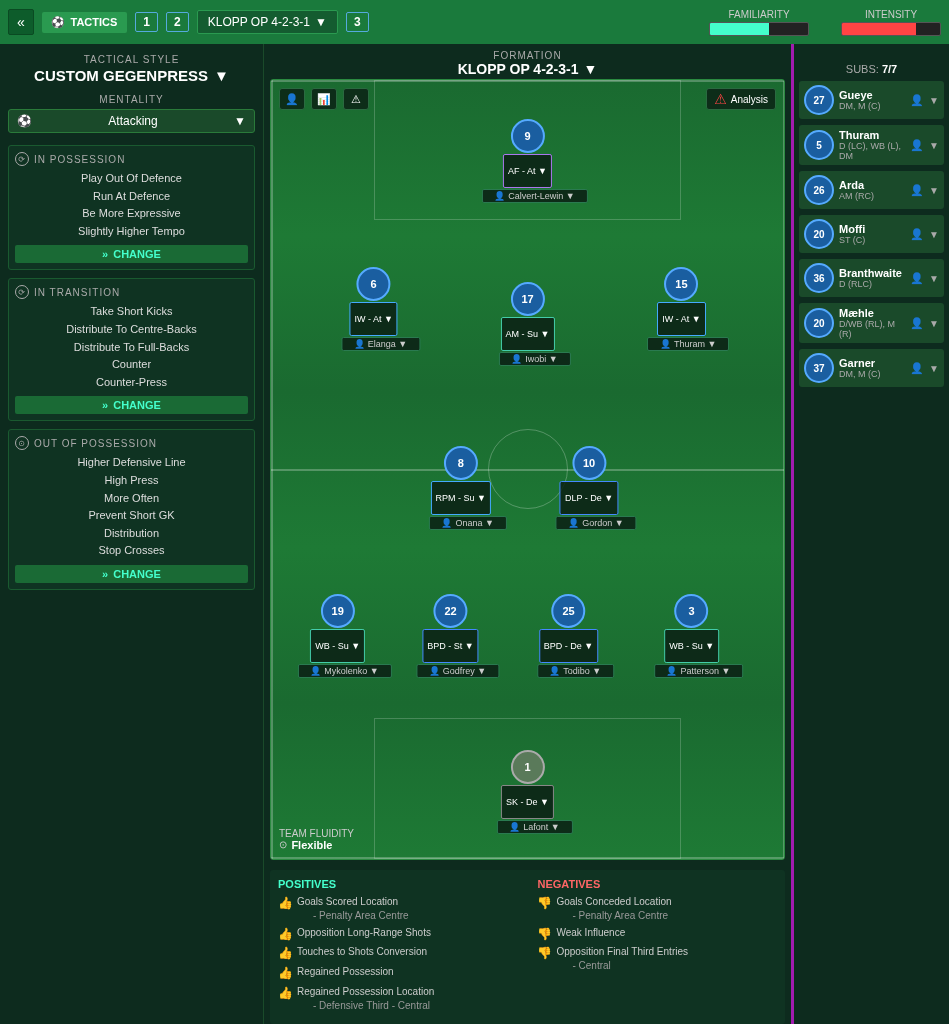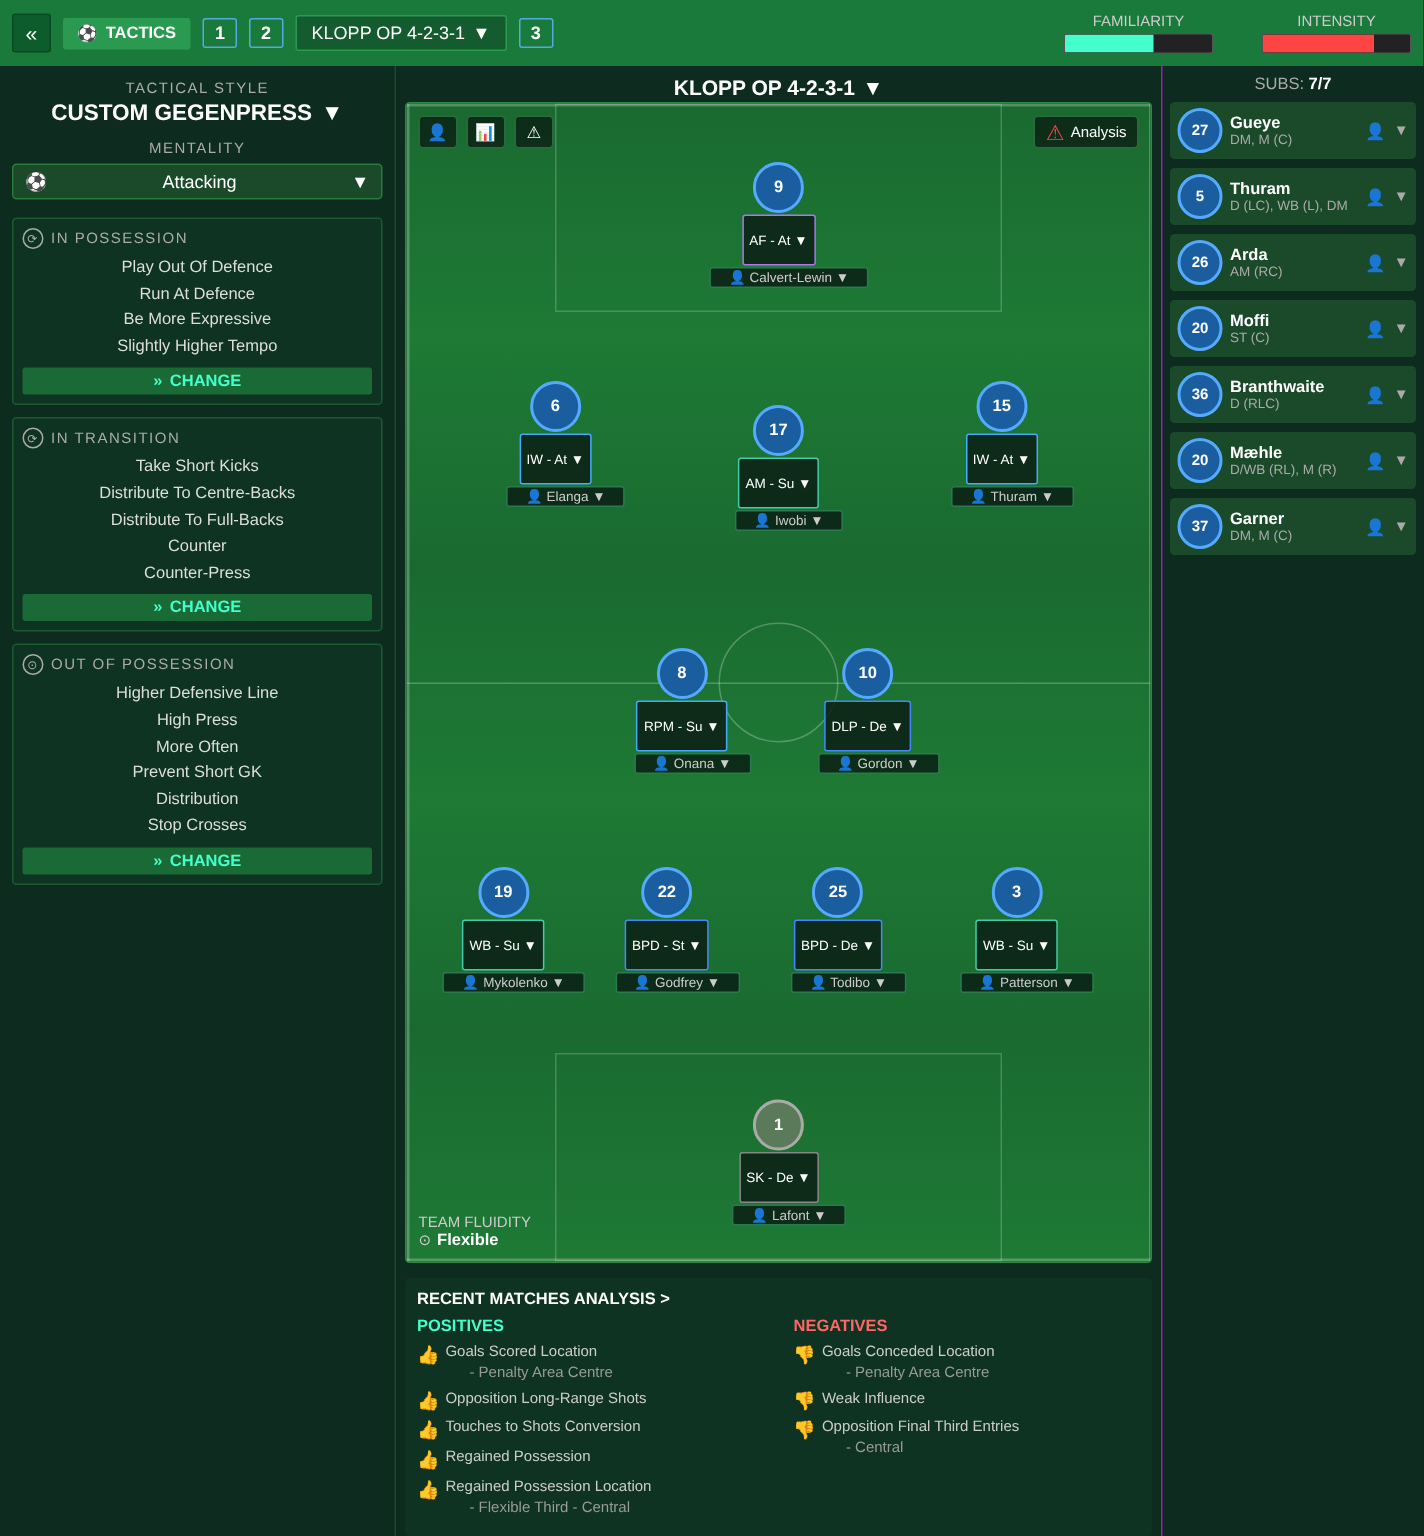--- a/index.html
+++ b/index.html
@@ -386,24 +386,24 @@
       align-items: flex-start;
       gap: 4px;
       line-height: 1.4;
     }
     .rm-icon-pos { color: #4fc; font-size: 12px; }
     .rm-icon-neg { color: #f66; font-size: 12px; }
     .rm-sub { color: #999; font-size: 10px; padding-left: 16px; }
 
     
     .right-panel {
-      width: 175px;
+      width: 158px;
       background: #0d2b1e;
-      border-left: 1px solid #a21caf;
-      padding: 6px 5px;
+      border-left: 3px solid #a21caf;
+      padding: 19px 5px;
       flex-shrink: 0;
       overflow-y: auto;
     }
     .subs-title {
       text-align: center;
       font-size: 11px;
       color: #aaa;
       margin-bottom: 6px;
     }
     .sub-player {
@@ -547,20 +547,21 @@
       </div>
       <button class="change-btn">
         <span>»</span>
           <span>CHANGE</span>
       </button>
     </div>
   </div>
 
   <div class="center-panel">
     <div class="formation-header">
+      <div class="formation-title">FORMATION</div>
       <div class="formation-name">
         <span>KLOPP OP 4-2-3-1</span>
         <span>▼</span>
       </div>
     </div>
 
     <div class="pitch-area" style="height: 560px;">
 
       <div class="pitch-line" style="left:0;right:0;top:50%;height:1.5px;"></div>
       <div class="pitch-line" style="left:0;right:0;top:0;height:1.5px;"></div>
@@ -653,21 +654,20 @@
       <div class="team-fluidity">
         <div>TEAM FLUIDITY</div>
         <div style="display:flex;align-items:center;gap:4px;">
           <span style="color:#ccc;">⊙</span>
           <strong>Flexible</strong>
         </div>
       </div>
     </div>
 
     <div class="recent-matches">
-      <div class="recent-matches-title">RECENT MATCHES ANALYSIS &gt;</div>
       <div class="rm-columns">
         <div class="rm-col">
           <div class="rm-col-title positive">POSITIVES</div>
           <div class="rm-item">
             <span class="rm-icon-pos">👍</span>
             <div>
                 <div>Goals Scored Location</div>
                 <div class="rm-sub">- Penalty Area Centre</div>
               </div>
           </div>
@@ -680,21 +680,21 @@
             <div>Touches to Shots Conversion</div>
           </div>
           <div class="rm-item">
             <span class="rm-icon-pos">👍</span>
             <div>Regained Possession</div>
           </div>
           <div class="rm-item">
             <span class="rm-icon-pos">👍</span>
             <div>
                 <div>Regained Possession Location</div>
-                <div class="rm-sub">- Flexible Third - Central</div>
+                <div class="rm-sub">- Defensive Third - Central</div>
               </div>
           </div>
         </div>
         <div class="rm-col">
           <div class="rm-col-title negative">NEGATIVES</div>
           <div class="rm-item">
             <span class="rm-icon-neg">👎</span>
             <div>
                 <div>Goals Conceded Location</div>
                 <div class="rm-sub">- Penalty Area Centre</div>

